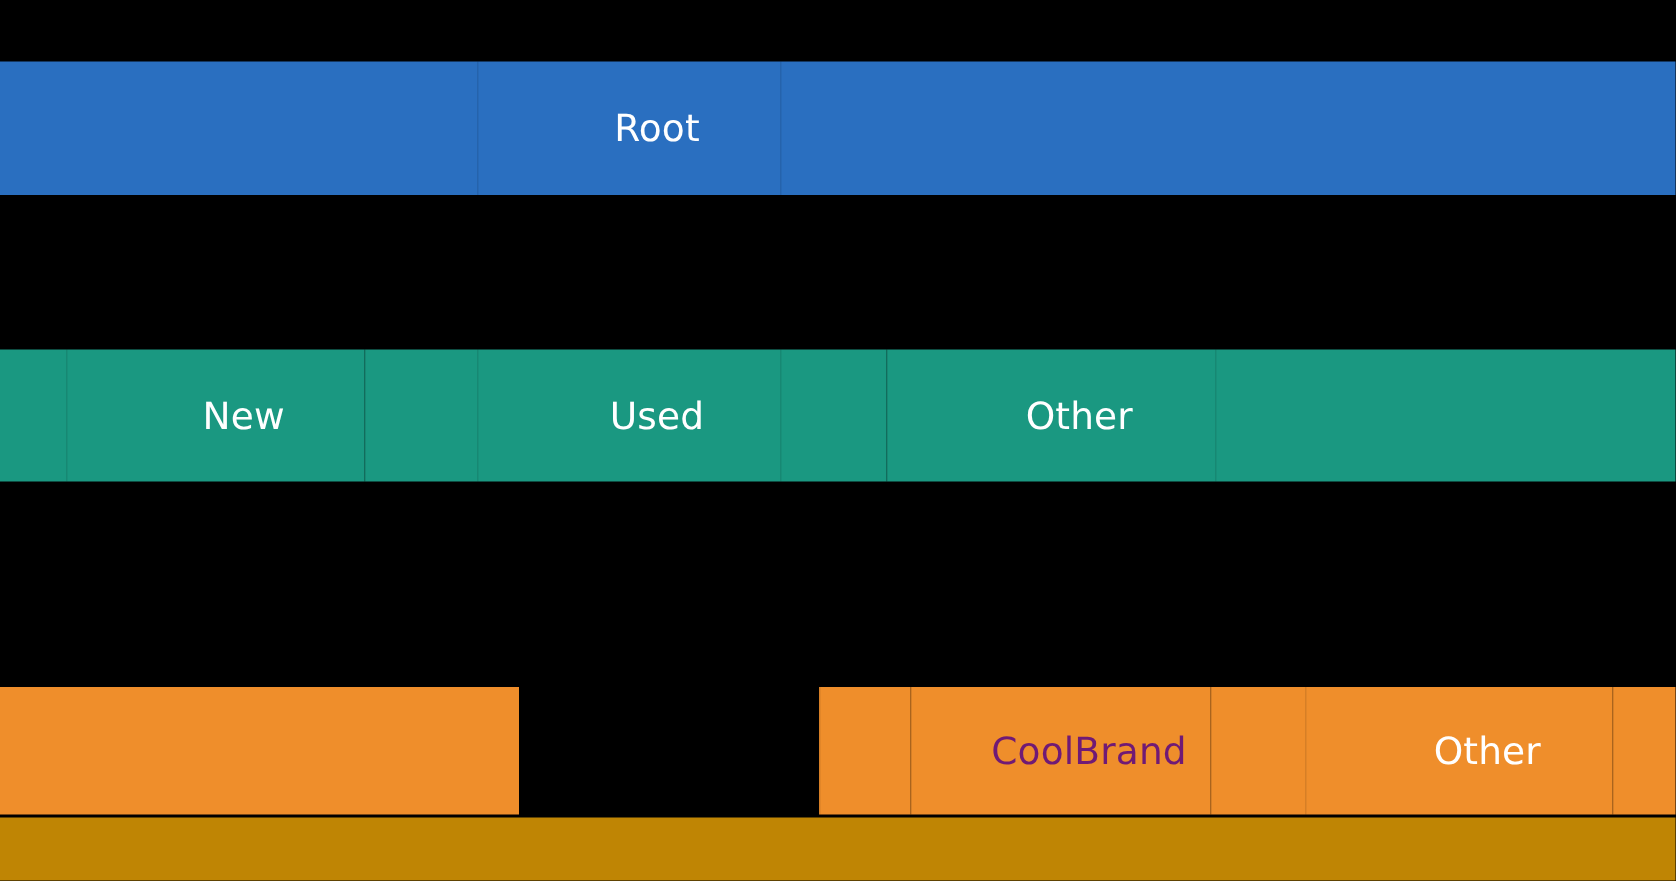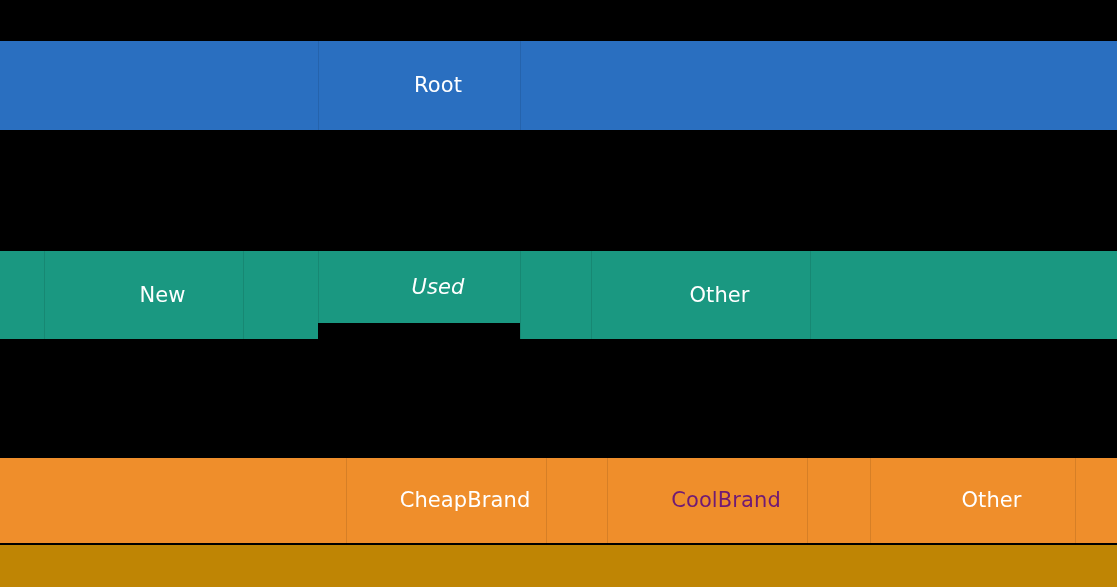--- a/index.html
+++ b/index.html
@@ -26,21 +26,21 @@
     width: 1117px;
   }
   .node {
     position: absolute;
     box-sizing: border-box;
     display: flex;
     align-items: center;
     justify-content: center;
     overflow: hidden;
     color: #ffffff;
-    font-size: 21px;
+    font-size: 25px;
     font-family: "DejaVu Sans", sans-serif;
     line-height: 1;
     white-space: nowrap;
     letter-spacing: 0.1px;
     padding-left: 37px;
   }
   .node-label {
     pointer-events: none;
     text-align: center;
   }
@@ -55,49 +55,46 @@
       <div class="node" style="left: 0px; width: 318px; top: 0px; height: 89px; background: rgb(42, 111, 192); color: rgb(255, 255, 255);">
         <span class="node-label"></span>
       </div>
       <div class="node seam-l" style="left: 318px; width: 202px; top: 0px; height: 89px; background: rgb(42, 111, 192); color: rgb(255, 255, 255);">
         <span class="node-label">Root</span>
       </div>
       <div class="node seam-l" style="left: 520px; width: 597px; top: 0px; height: 89px; background: rgb(42, 111, 192); color: rgb(255, 255, 255);">
         <span class="node-label"></span>
       </div>
     </div>
-    <div class="level" style="top: 251px; height: 88px;">
+    <div class="level" style="top: 233px; height: 88px;">
       <div class="node" style="left: 0px; width: 44px; top: 0px; height: 88px; background: rgb(26, 152, 129); color: rgb(255, 255, 255);">
         <span class="node-label"></span>
       </div>
       <div class="node seam-l" style="left: 44px; width: 199px; top: 0px; height: 88px; background: rgb(26, 152, 129); color: rgb(255, 255, 255);">
         <span class="node-label">New</span>
       </div>
       <div class="node seam-l" style="left: 243px; width: 75px; top: 0px; height: 88px; background: rgb(26, 152, 129); color: rgb(255, 255, 255);">
         <span class="node-label"></span>
       </div>
-      <div class="node seam-l" style="left: 318px; width: 202px; top: 0px; height: 72px; background: rgb(26, 152, 129); color: rgb(255, 255, 255); font-style: italic;">
+      <div class="node seam-l" style="left: 318px; width: 202px; top: 0px; height: 88px; background: rgb(26, 152, 129); color: rgb(255, 255, 255);">
         <span class="node-label">Used</span>
       </div>
       <div class="node seam-l" style="left: 520px; width: 71px; top: 0px; height: 88px; background: rgb(26, 152, 129); color: rgb(255, 255, 255);">
         <span class="node-label"></span>
       </div>
       <div class="node seam-l" style="left: 591px; width: 219px; top: 0px; height: 88px; background: rgb(26, 152, 129); color: rgb(255, 255, 255);">
         <span class="node-label">Other</span>
       </div>
       <div class="node seam-l" style="left: 810px; width: 307px; top: 0px; height: 88px; background: rgb(26, 152, 129); color: rgb(255, 255, 255);">
         <span class="node-label"></span>
       </div>
     </div>
     <div class="level" style="top: 458px; height: 85px;">
       <div class="node" style="left: 0px; width: 346px; top: 0px; height: 85px; background: rgb(239, 142, 43); color: rgb(255, 255, 255);">
         <span class="node-label"></span>
-      </div>
-      <div class="node seam-l" style="left: 346px; width: 200px; top: 0px; height: 85px; background: rgb(239, 142, 43); color: rgb(255, 255, 255);">
-        <span class="node-label">CheapBrand</span>
       </div>
       <div class="node seam-l" style="left: 546px; width: 61px; top: 0px; height: 85px; background: rgb(239, 142, 43); color: rgb(255, 255, 255);">
         <span class="node-label"></span>
       </div>
       <div class="node seam-l" style="left: 607px; width: 200px; top: 0px; height: 85px; background: rgb(239, 142, 43); color: #701a75;">
         <span class="node-label">CoolBrand</span>
       </div>
       <div class="node seam-l" style="left: 807px; width: 63px; top: 0px; height: 85px; background: rgb(239, 142, 43); color: rgb(255, 255, 255);">
         <span class="node-label"></span>
       </div>

